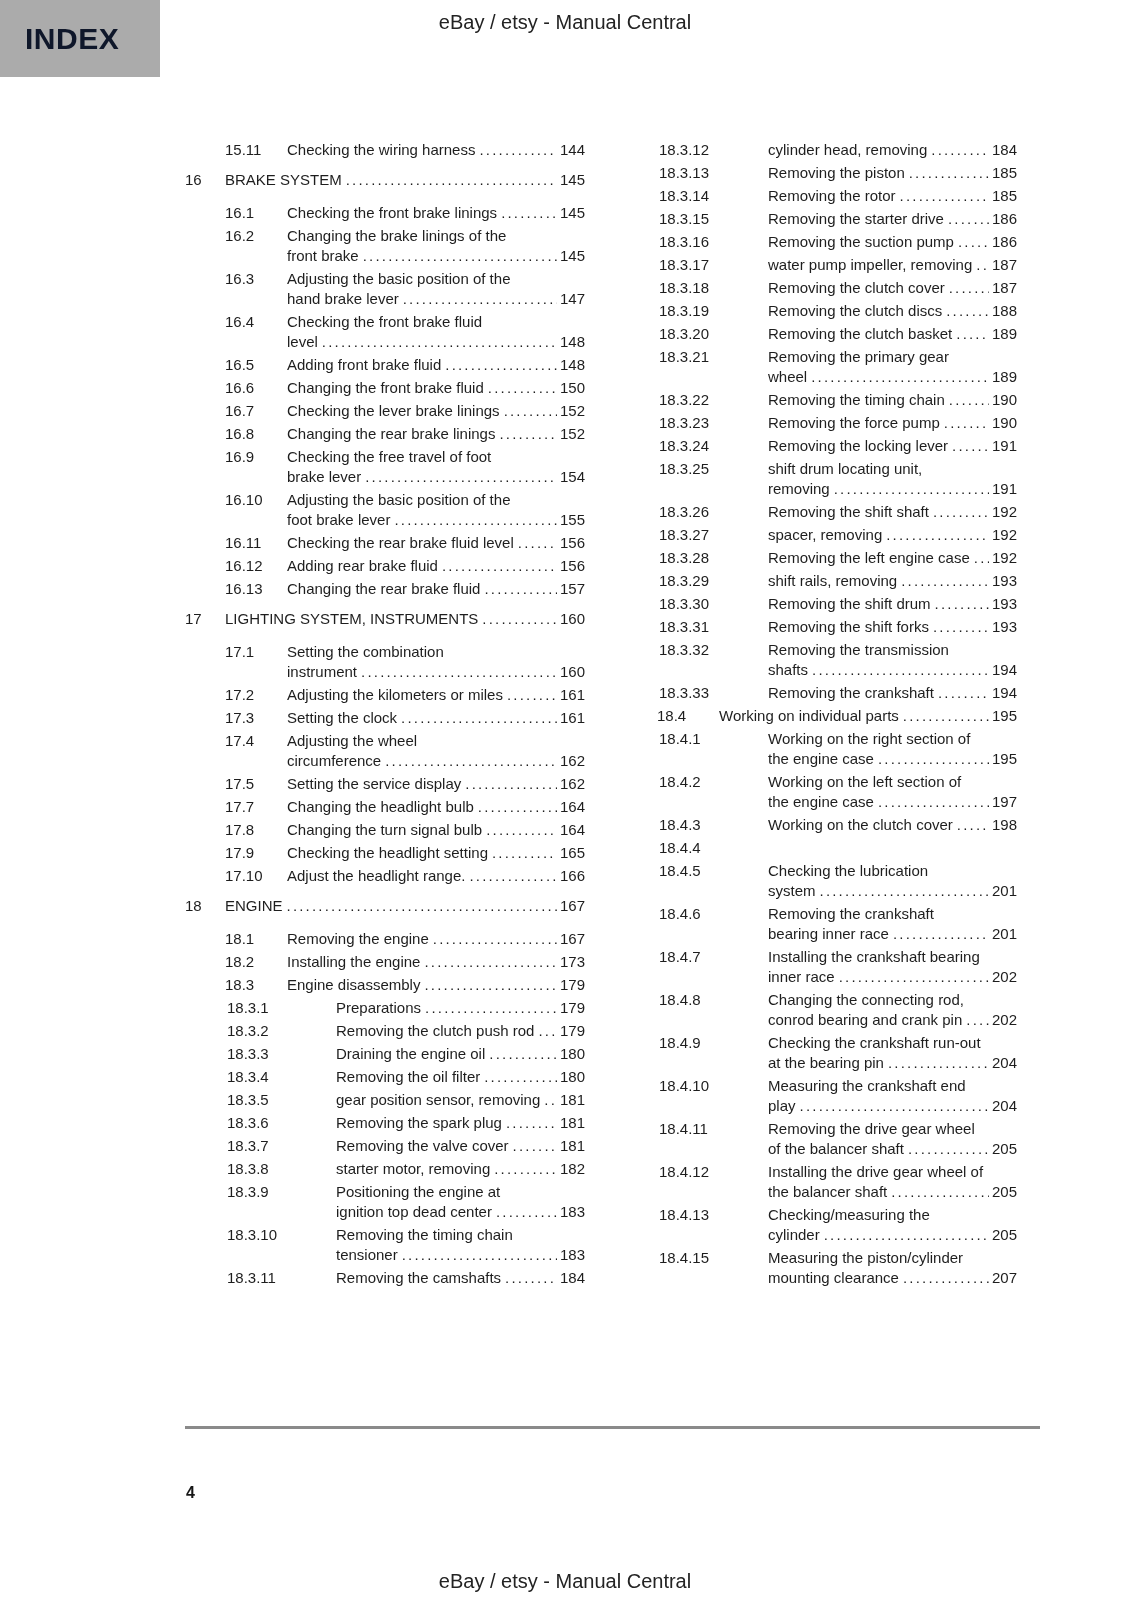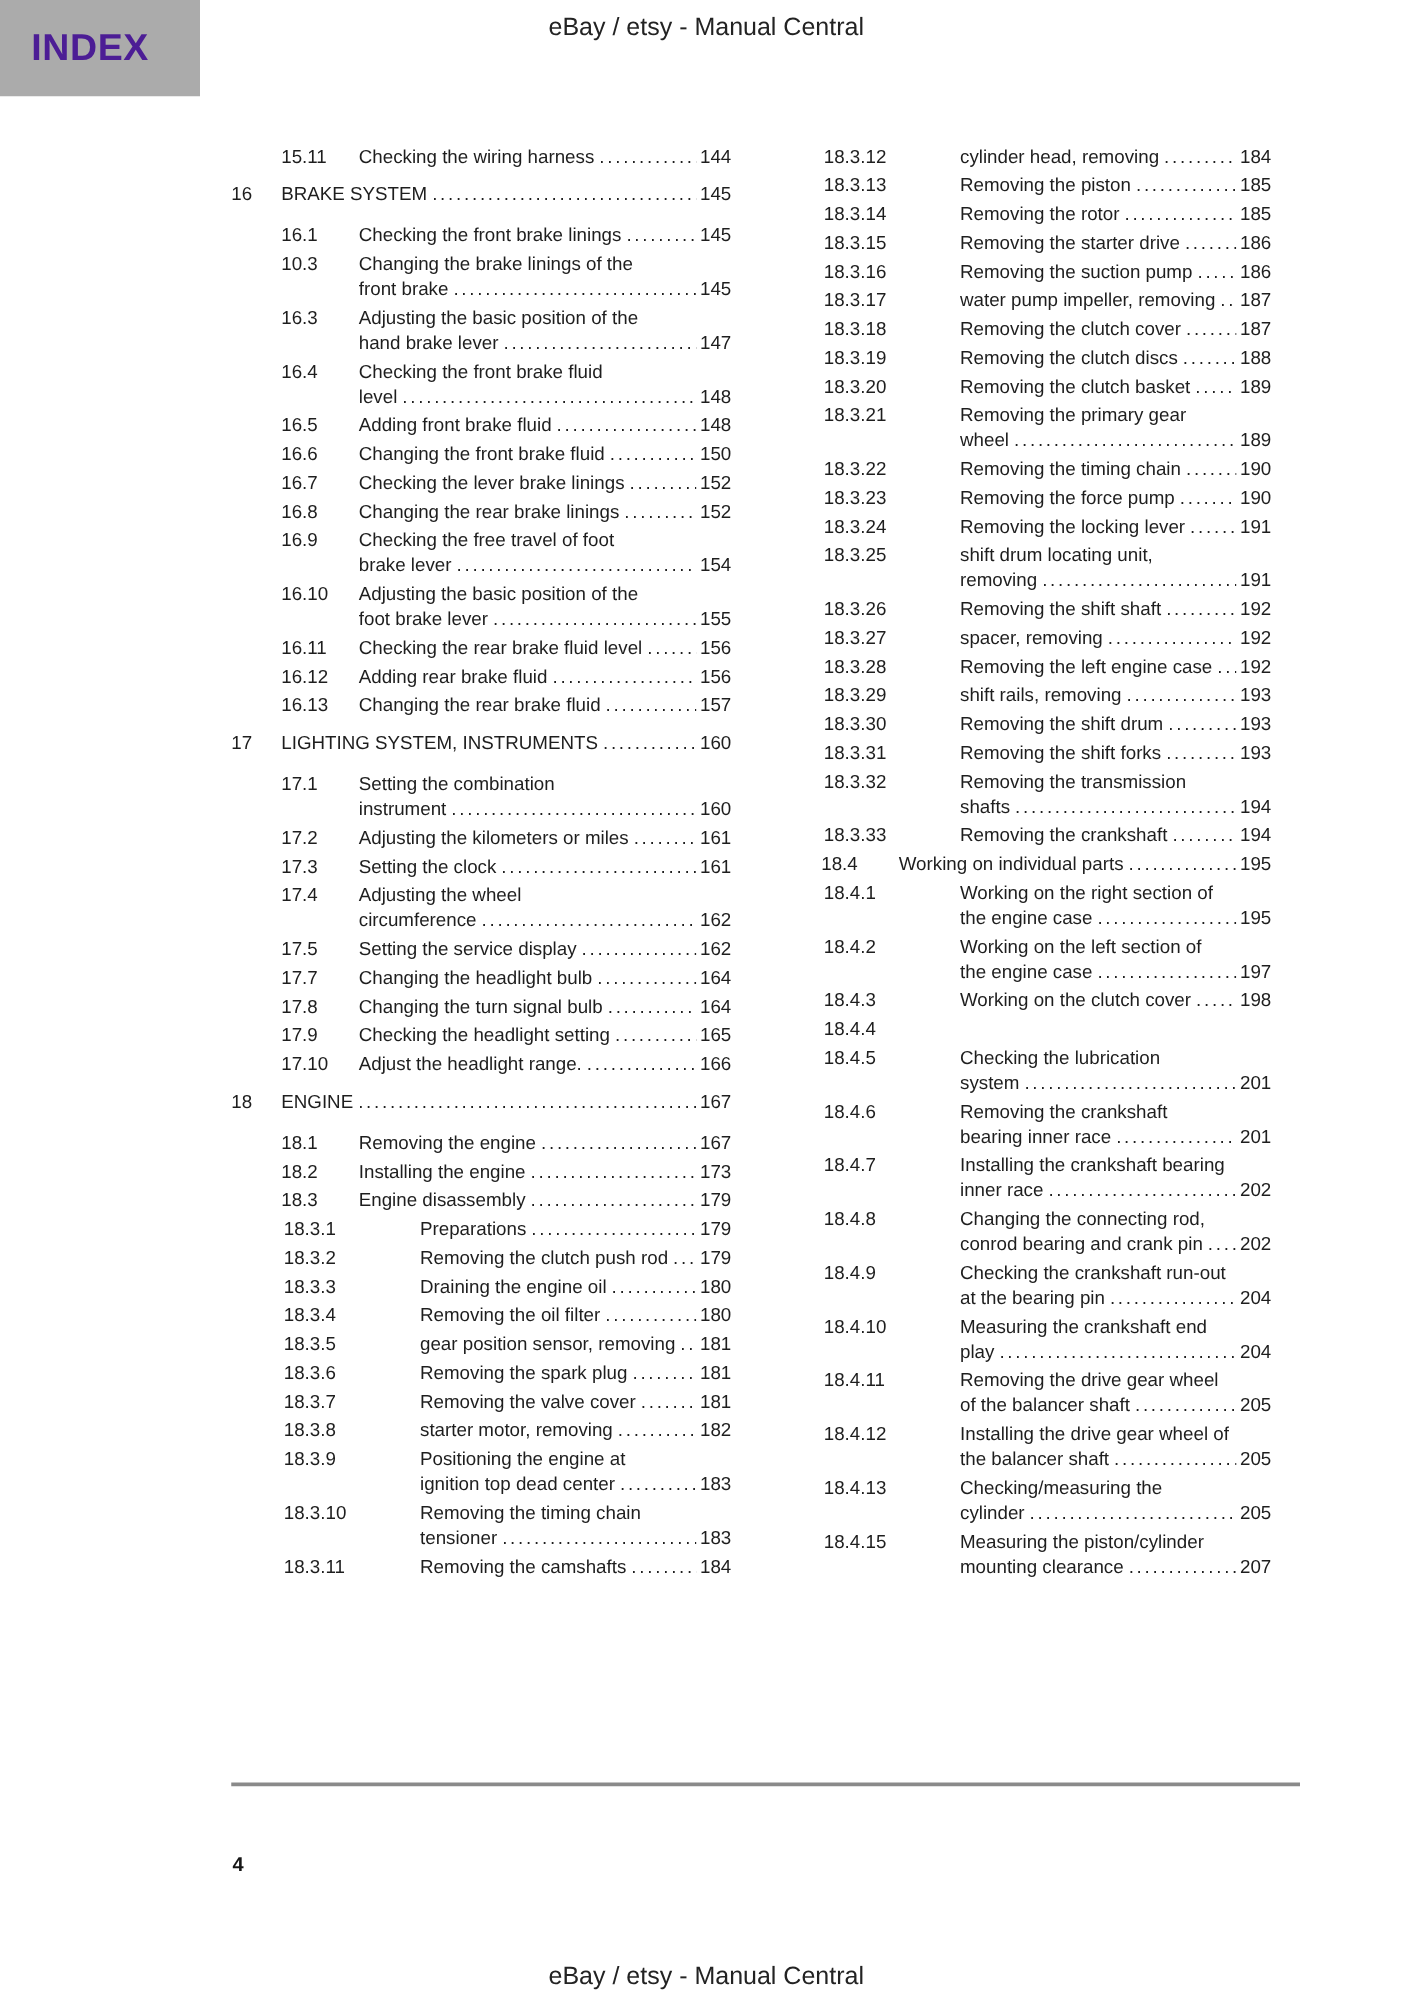--- a/index.html
+++ b/index.html
@@ -10,29 +10,29 @@
     font-family:"Liberation Sans","DejaVu Sans",sans-serif;
     color:#1e1e1e;
     overflow:hidden;
   }
   .index-tab{
     position:absolute;left:0;top:0;
     width:160px;height:77px;
     display:flex;align-items:center;
   }
   .index-tab .index-label{
-    font-size:30px;font-weight:700;color:#4c1d95;
+    font-size:30px;font-weight:700;color:#0f172a;
     padding-left:25px;letter-spacing:0.5px;
   }
   .header-title{
     position:absolute;top:11px;left:0;width:1130px;
     text-align:center;font-size:20px;color:#232323;
   }
   .toc{
-    position:absolute;top:116px;left:185px;width:832px;
+    position:absolute;top:140px;left:185px;width:832px;
     display:flex;gap:32px;
     font-size:15px;line-height:20px;
   }
   .col{width:400px;}
   .entry{display:flex;margin-bottom:3px;}
   .entry .num{flex-shrink:0;}
   .entry.chapter{padding-left:0;margin-top:10px;margin-bottom:13px;align-items:flex-end;}
   .entry.chapter .num{width:40px;}
   .entry.section{padding-left:40px;}
   .entry.section .num{width:62px;}
@@ -97,21 +97,21 @@
           <span class="num">16.1</span>
           <div class="body-cell">
             <div class="lastline">
               <span class="txt">Checking the front brake linings</span>
               <span class="dots"></span>
               <span class="pgnum">145</span>
             </div>
           </div>
         </div>
         <div class="entry section">
-          <span class="num">10.3</span>
+          <span class="num">16.2</span>
           <div class="body-cell">
             <div class="line">Changing the brake linings of the</div>
             <div class="lastline">
               <span class="txt">front brake</span>
               <span class="dots"></span>
               <span class="pgnum">145</span>
             </div>
           </div>
         </div>
         <div class="entry section">

